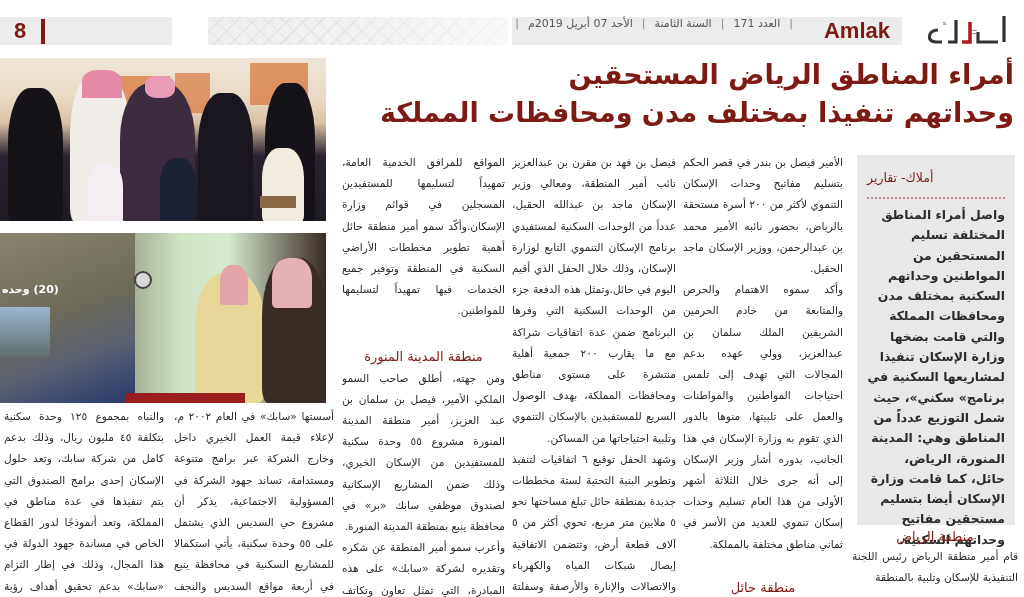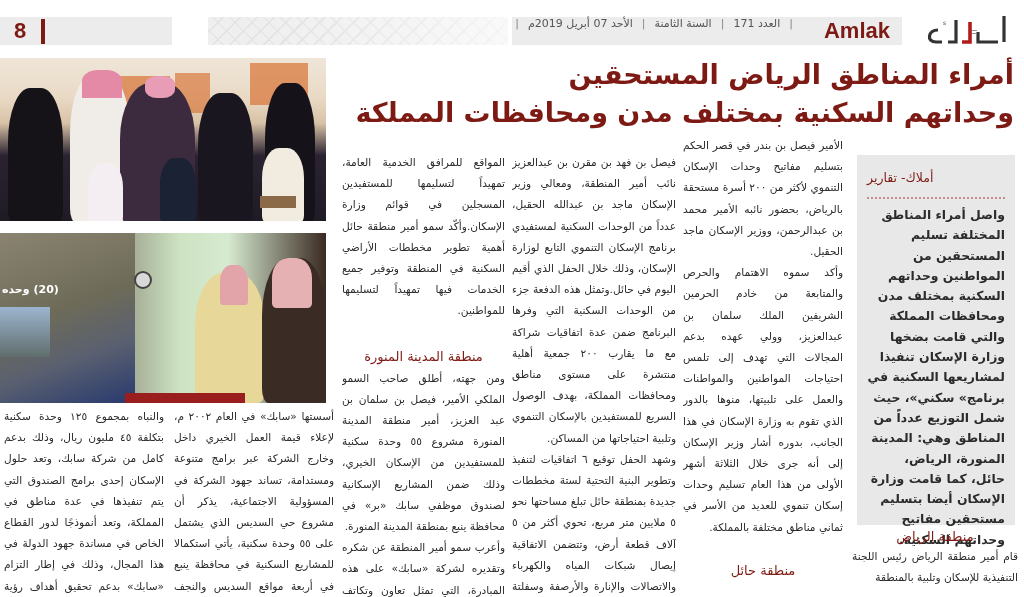--- a/index.html
+++ b/index.html
@@ -84,35 +84,35 @@
     <path d="M48 12 V34 H40" stroke="#333" stroke-width="3.2" fill="none"></path>
     <path d="M30 22 C20 22 18 34 28 34 H34" stroke="#333" stroke-width="3.2" fill="none"></path>
     <text x="35" y="17" font-size="6" fill="#333" font-family="DejaVu Sans, sans-serif">s</text>
     <rect x="64" y="22" width="5" height="1" fill="#999"></rect>
     <rect x="64" y="25" width="5" height="1" fill="#999"></rect>
   </svg>
 </header>
 
 <div class="headline">
   <div>أمراء المناطق الرياض المستحقين</div>
-  <div>وحداتهم السكنية بمختلف مدن ومحافظات المملكة</div>
+  <div>وحداتهم تنفيذا بمختلف مدن ومحافظات المملكة</div>
 </div>
 
 <aside class="lead-box">
   <div class="kicker">أملاك- تقارير</div>
   <div class="dots"></div>
   <div class="lead-text">واصل أمراء المناطق المختلفة تسليم المستحقين من المواطنين وحداتهم السكنية بمختلف مدن ومحافظات المملكة والتي قامت بضخها وزارة الإسكان تنفيذا لمشاريعها السكنية في برنامج» سكني»، حيث شمل التوزيع عدداً من المناطق وهي: المدينة المنورة، الرياض، حائل، كما قامت وزارة الإسكان أيضا بتسليم مستحقين مفاتيح وحداتهم السكنية.</div>
 </aside>
 
 <div class="riyadh col" style="font-size:10.6px; line-height:21px;">
   <div class="sub" style="margin-top:0; line-height:18px;">منطقة الرياض</div>
   <p>قام أمير منطقة الرياض رئيس اللجنة التنفيذية للإسكان وتلبية بالمنطقة</p>
 </div>
 
-<div class="col" style="top:135px; left:683px; width:160px; height:445px;">
+<div class="col" style="top:152px; left:683px; width:160px; height:445px;">
   <p>الأمير فيصل بن بندر في قصر الحكم بتسليم مفاتيح وحدات الإسكان التنموي لأكثر من ٢٠٠ أسرة مستحقة بالرياض، بحضور نائبه الأمير محمد بن عبدالرحمن، ووزير الإسكان ماجد الحقيل.</p>
   <p>وأكد سموه الاهتمام والحرص والمتابعة من خادم الحرمين الشريفين الملك سلمان بن عبدالعزيز، وولي عهده بدعم المجالات التي تهدف إلى تلمس احتياجات المواطنين والمواطنات والعمل على تلبيتها، منوها بالدور الذي تقوم به وزارة الإسكان في هذا الجانب، بدوره أشار وزير الإسكان إلى أنه جرى خلال الثلاثة أشهر الأولى من هذا العام تسليم وحدات إسكان تنموي للعديد من الأسر في ثماني مناطق مختلفة بالمملكة.</p>
   <div class="sub" style="margin-top:22px;">منطقة حائل</div>
 
 </div>
 
 <div class="col" style="top:152px; left:512px; width:164px; height:445px;">
   <p>فيصل بن فهد بن مقرن بن عبدالعزيز نائب أمير المنطقة، ومعالي وزير الإسكان ماجد بن عبدالله الحقيل، عدداً من الوحدات السكنية لمستفيدي برنامج الإسكان التنموي التابع لوزارة الإسكان، وذلك خلال الحفل الذي أقيم اليوم في حائل.وتمثل هذه الدفعة جزء من الوحدات السكنية التي وفرها البرنامج ضمن عدة اتفاقيات شراكة مع ما يقارب ٢٠٠ جمعية أهلية منتشرة على مستوى مناطق ومحافظات المملكة، بهدف الوصول السريع للمستفيدين بالإسكان التنموي وتلبية احتياجاتها من المساكن.</p>
   <p>وشهد الحفل توقيع ٦ اتفاقيات لتنفيذ وتطوير البنية التحتية لستة مخططات جديدة بمنطقة حائل تبلغ مساحتها نحو ٥ ملايين متر مربع، تحوي أكثر من ٥ آلاف قطعة أرض، وتتضمن الاتفاقية إيصال شبكات المياه والكهرباء والاتصالات والإنارة والأرصفة وسفلتة الطرق والمسطحات الخضراء والحدائق وغيرها، بالإضافة لتخصيص عدد من</p>
 </div>

